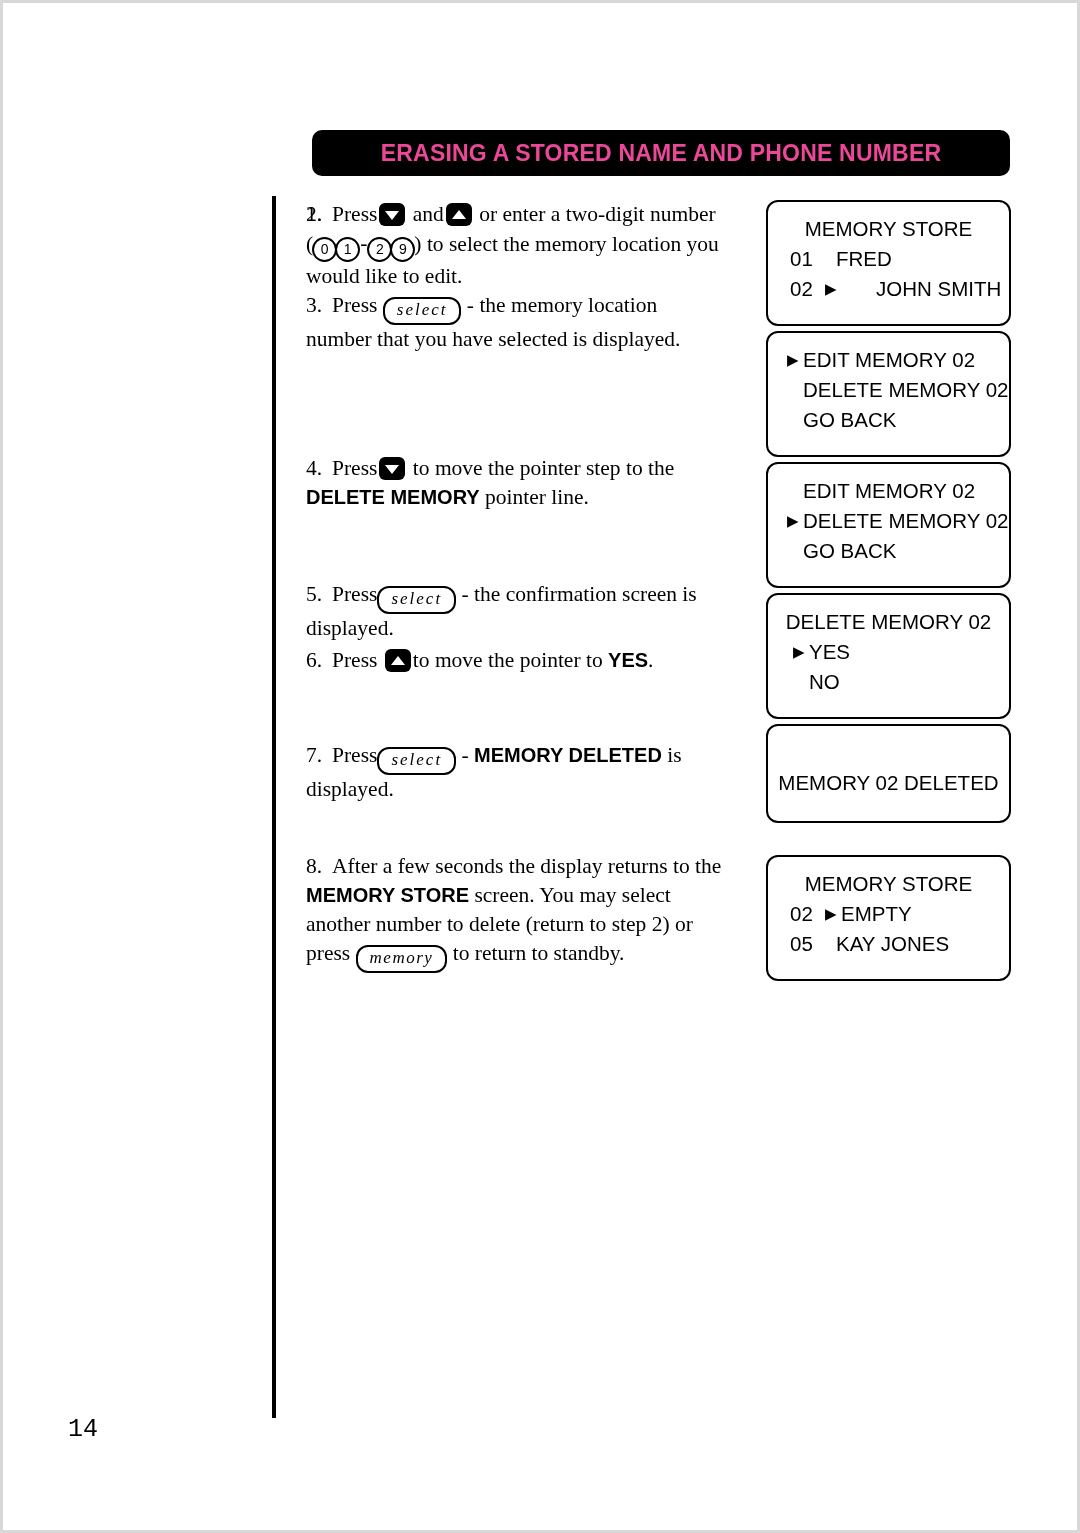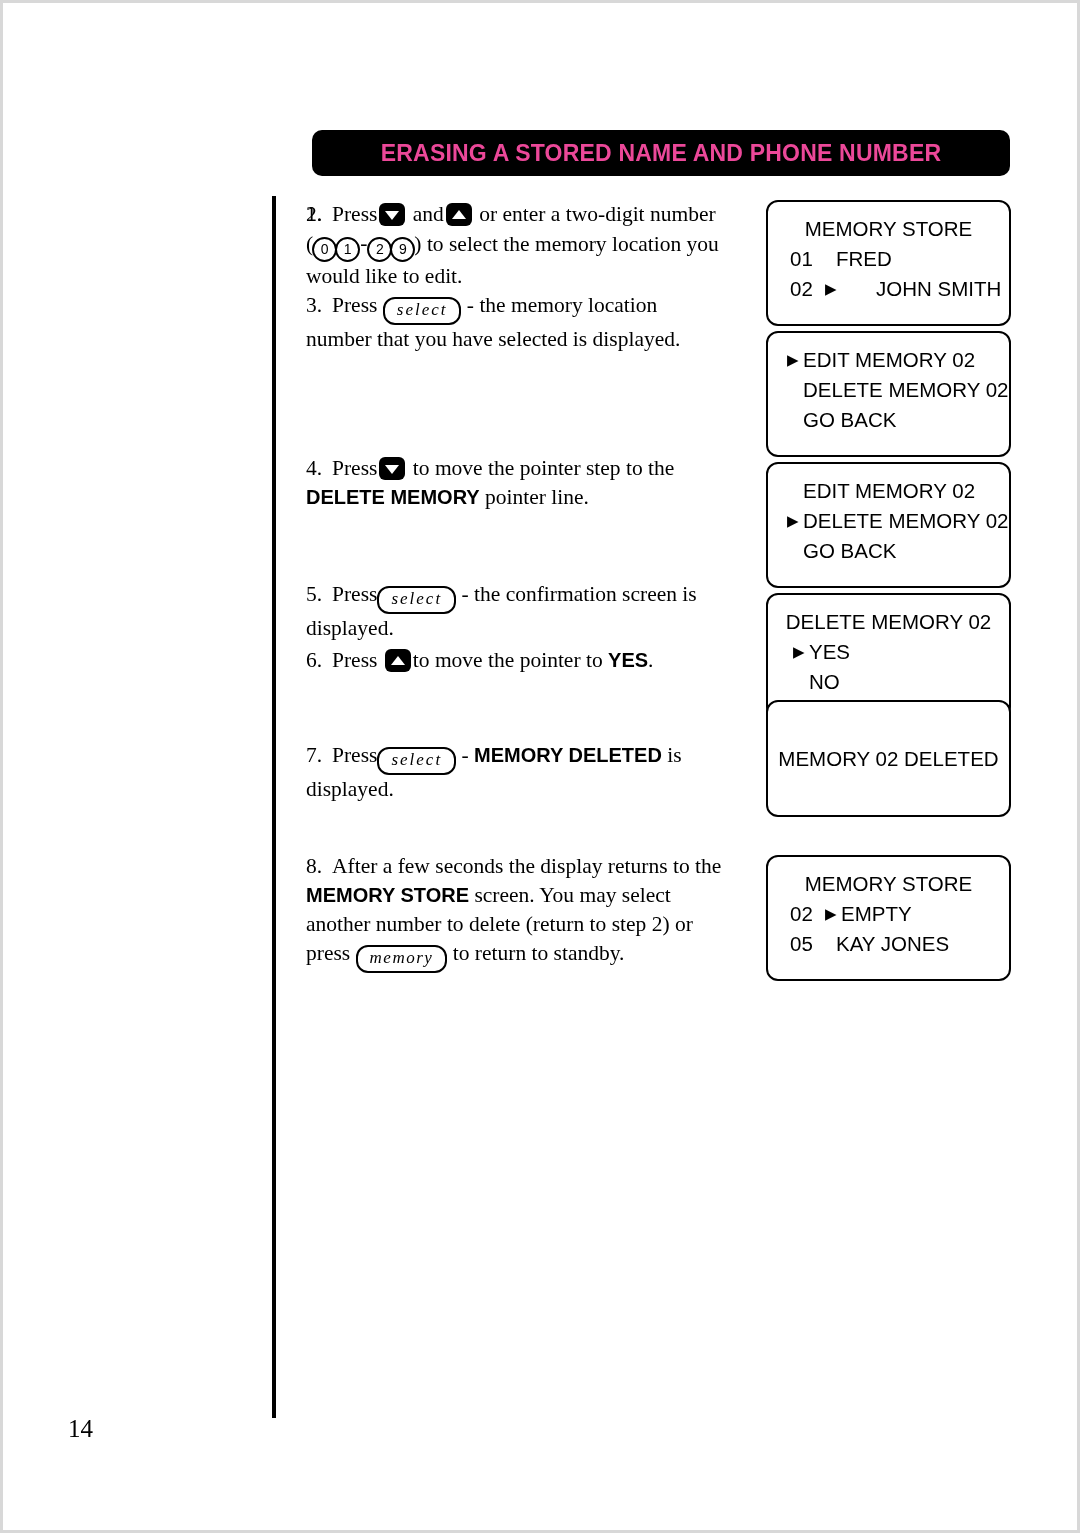--- a/index.html
+++ b/index.html
@@ -65,21 +65,21 @@
     width: 4px;
     height: 1222px;
     background: #000000;
   }
 
   
   .page-number {
     position: absolute;
     left: 68px;
     top: 1415px;
-    font-family: Liberation Serif, serif;
+    font-family: Liberation Mono, monospace;
     font-size: 25px;
   }
 
   
   .steps {
     position: absolute;
     left: 306px;
     top: 200px;
     width: 420px;
   }
@@ -355,21 +355,21 @@
     </div>
     <div class="line">
       <span class="ptr" style="left:25px;">▶</span>
       <span class="txt" style="left:41px;">YES</span>
     </div>
     <div class="line">
       <span class="txt" style="left:41px;">NO</span>
     </div>
   </div>
 
-  <div class="lcd" style="left:766px; top:700px; width:245px; height:117px;">
+  <div class="lcd" style="left:766px; top:724px; width:245px; height:99px;">
     <div class="line center" style="margin-top:30px;">
       <span>MEMORY 02 DELETED</span>
     </div>
   </div>
 
   <div class="lcd" style="left:766px; top:855px; width:245px; height:126px;">
     <div class="line center">
       <span>MEMORY STORE</span>
     </div>
     <div class="line">

